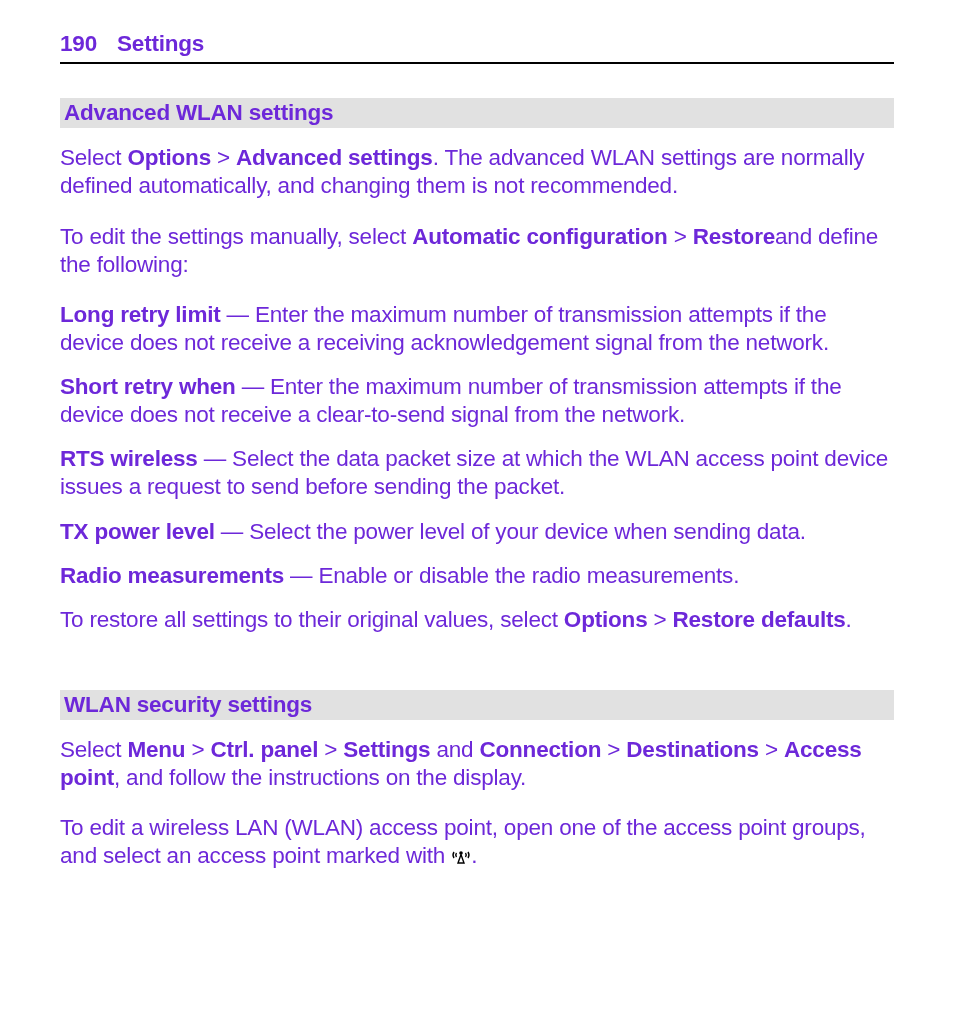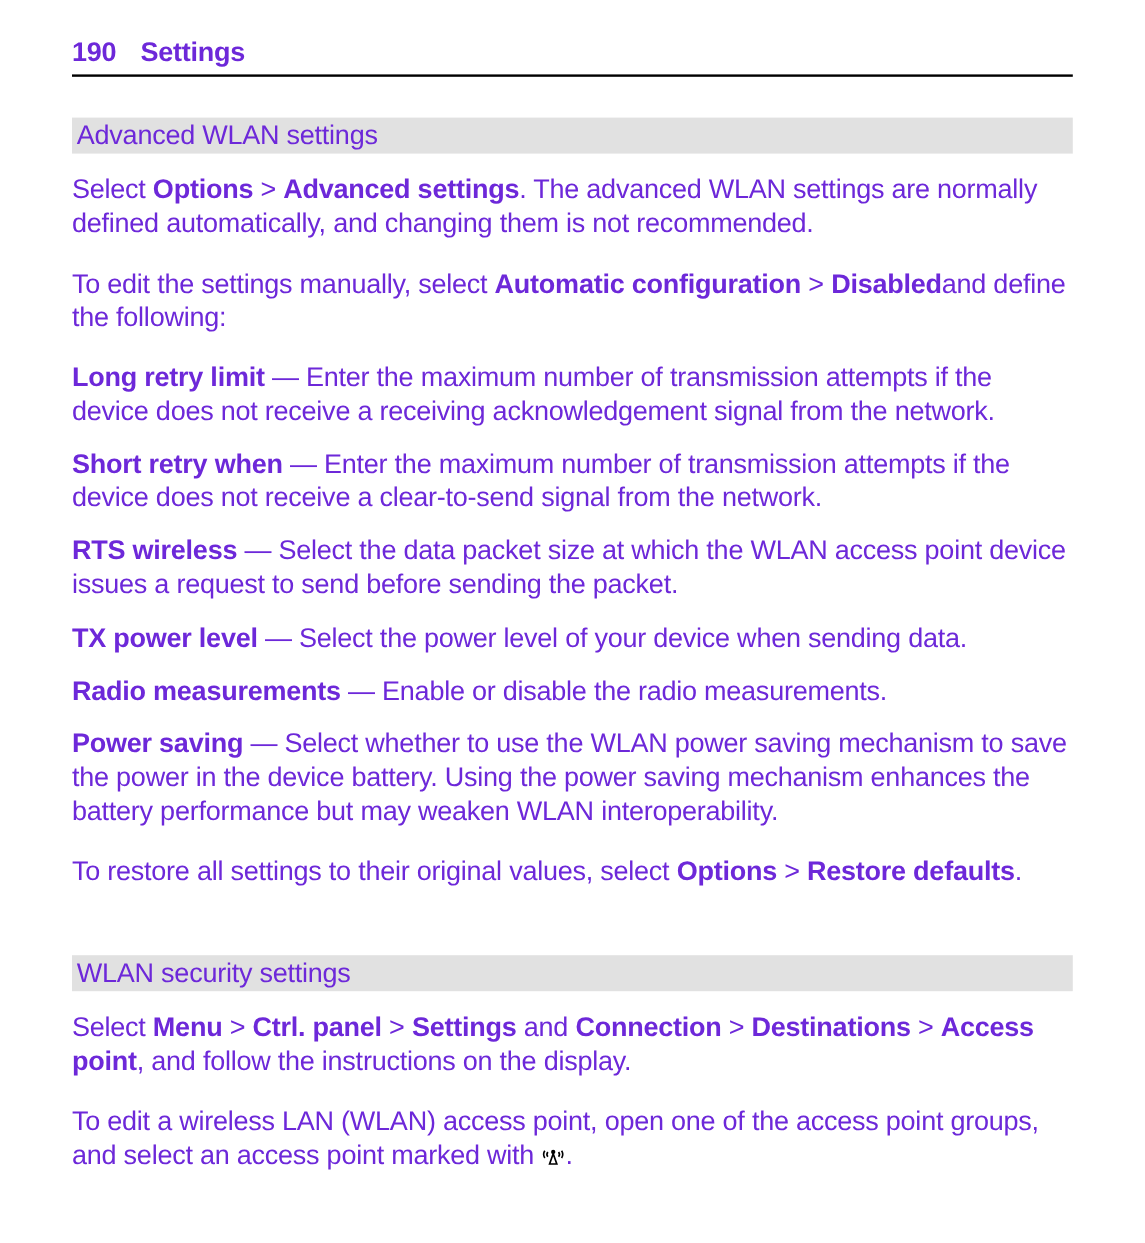--- a/index.html
+++ b/index.html
@@ -20,21 +20,21 @@
     font-weight: 700;
     border-bottom: 2px solid #000;
     padding-bottom: 4px;
     margin-bottom: 34px;
   }
   .header-line .page-num {
     margin-right: 14px;
   }
   .section-heading {
     background: #e1e1e1;
-    font-weight: 400;
+    font-weight: 700;
     padding: 1px 4px 1px 4px;
     margin-bottom: 2px;
   }
   p {
     margin: 16px 0 22px 0;
   }
   .tight {
     margin-bottom: 2px;
   }
   .bold {
@@ -58,40 +58,37 @@
     <span>Settings</span>
   </div>
 
   <div class="section-heading">Advanced WLAN settings</div>
 
   <p>
     <span>Select </span><span class="bold">Options</span><span> &gt; </span><span class="bold">Advanced settings</span><span>. The advanced WLAN settings are normally defined automatically, and changing them is not recommended.</span>
   </p>
 
   <p>
-    <span>To edit the settings manually, select </span><span class="bold">Automatic configuration</span><span> &gt; </span><span class="bold">Disabled</span><span>and define the following:</span>
+    <span>To edit the settings manually, select </span><span class="bold">Automatic configuration</span><span> &gt; </span><span class="bold">Restore</span><span>and define the following:</span>
   </p>
 
   <p class="tight">
     <span class="bold">Long retry limit</span><span>  — Enter the maximum number of transmission attempts if the device does not receive a receiving acknowledgement signal from the network.</span>
   </p>
   <p class="tight">
     <span class="bold">Short retry when</span><span>  — Enter the maximum number of transmission attempts if the device does not receive a clear-to-send signal from the network.</span>
   </p>
   <p class="tight">
     <span class="bold">RTS wireless</span><span>  — Select the data packet size at which the WLAN access point device issues a request to send before sending the packet.</span>
   </p>
   <p class="tight">
     <span class="bold">TX power level</span><span>  — Select the power level of your device when sending data.</span>
   </p>
   <p class="tight">
     <span class="bold">Radio measurements</span><span>  — Enable or disable the radio measurements.</span>
-  </p>
-  <p>
-    <span class="bold">Power saving</span><span>  — Select whether to use the WLAN power saving mechanism to save the power in the device battery. Using the power saving mechanism enhances the battery performance but may weaken WLAN interoperability.</span>
   </p>
 
   <p>
     <span>To restore all settings to their original values, select </span><span class="bold">Options</span><span> &gt; </span><span class="bold">Restore defaults</span><span>.</span>
   </p>
 
   <div class="section-gap"></div>
 
   <div class="section-heading">WLAN security settings</div>
 

